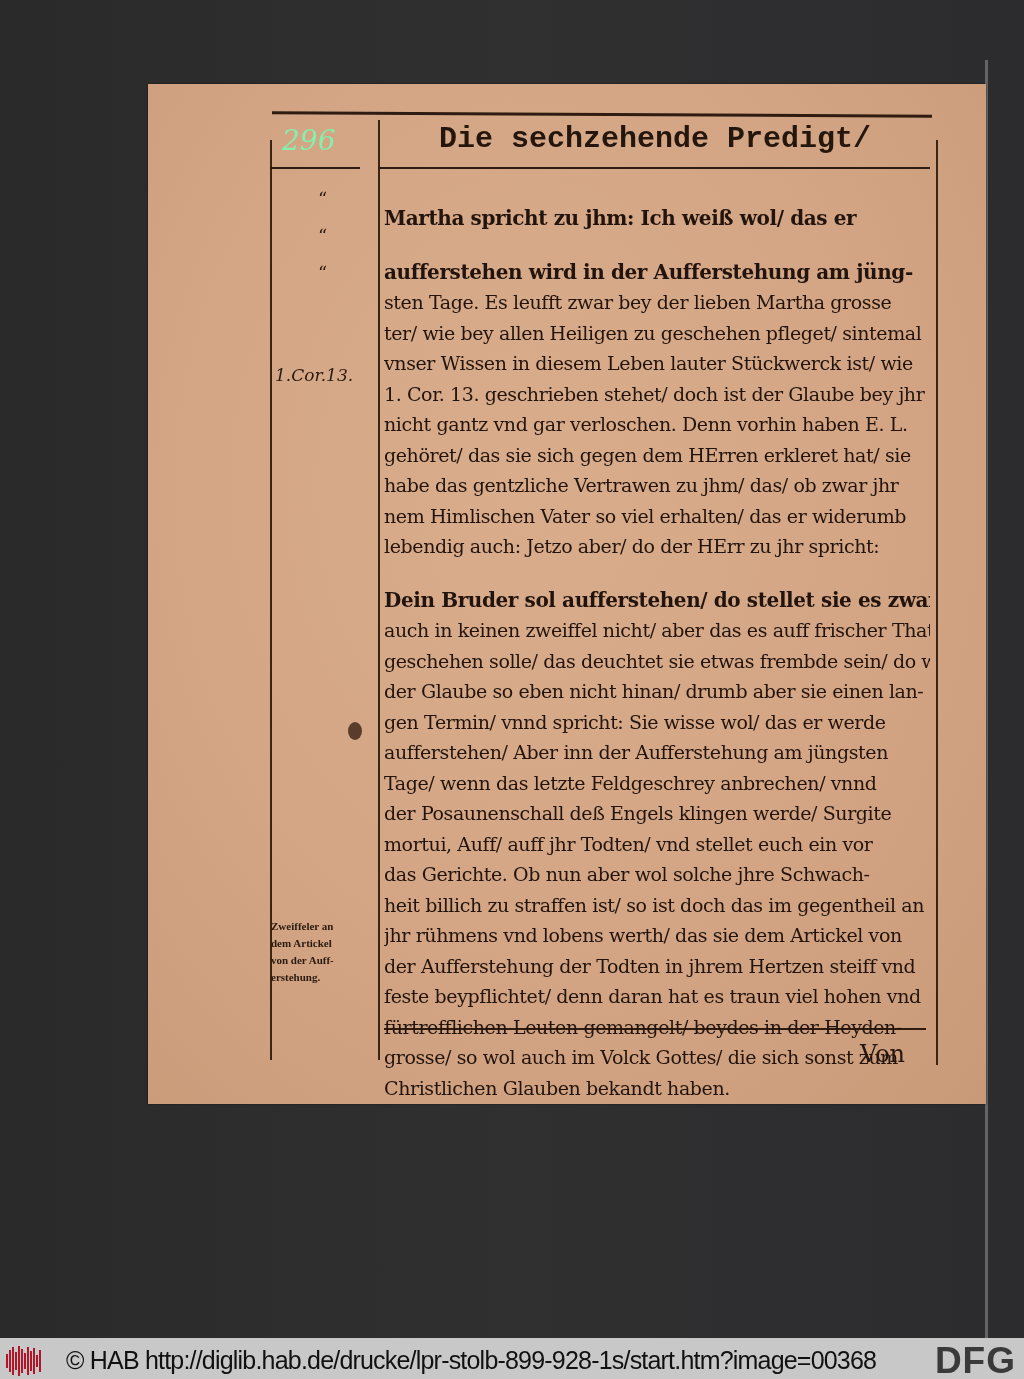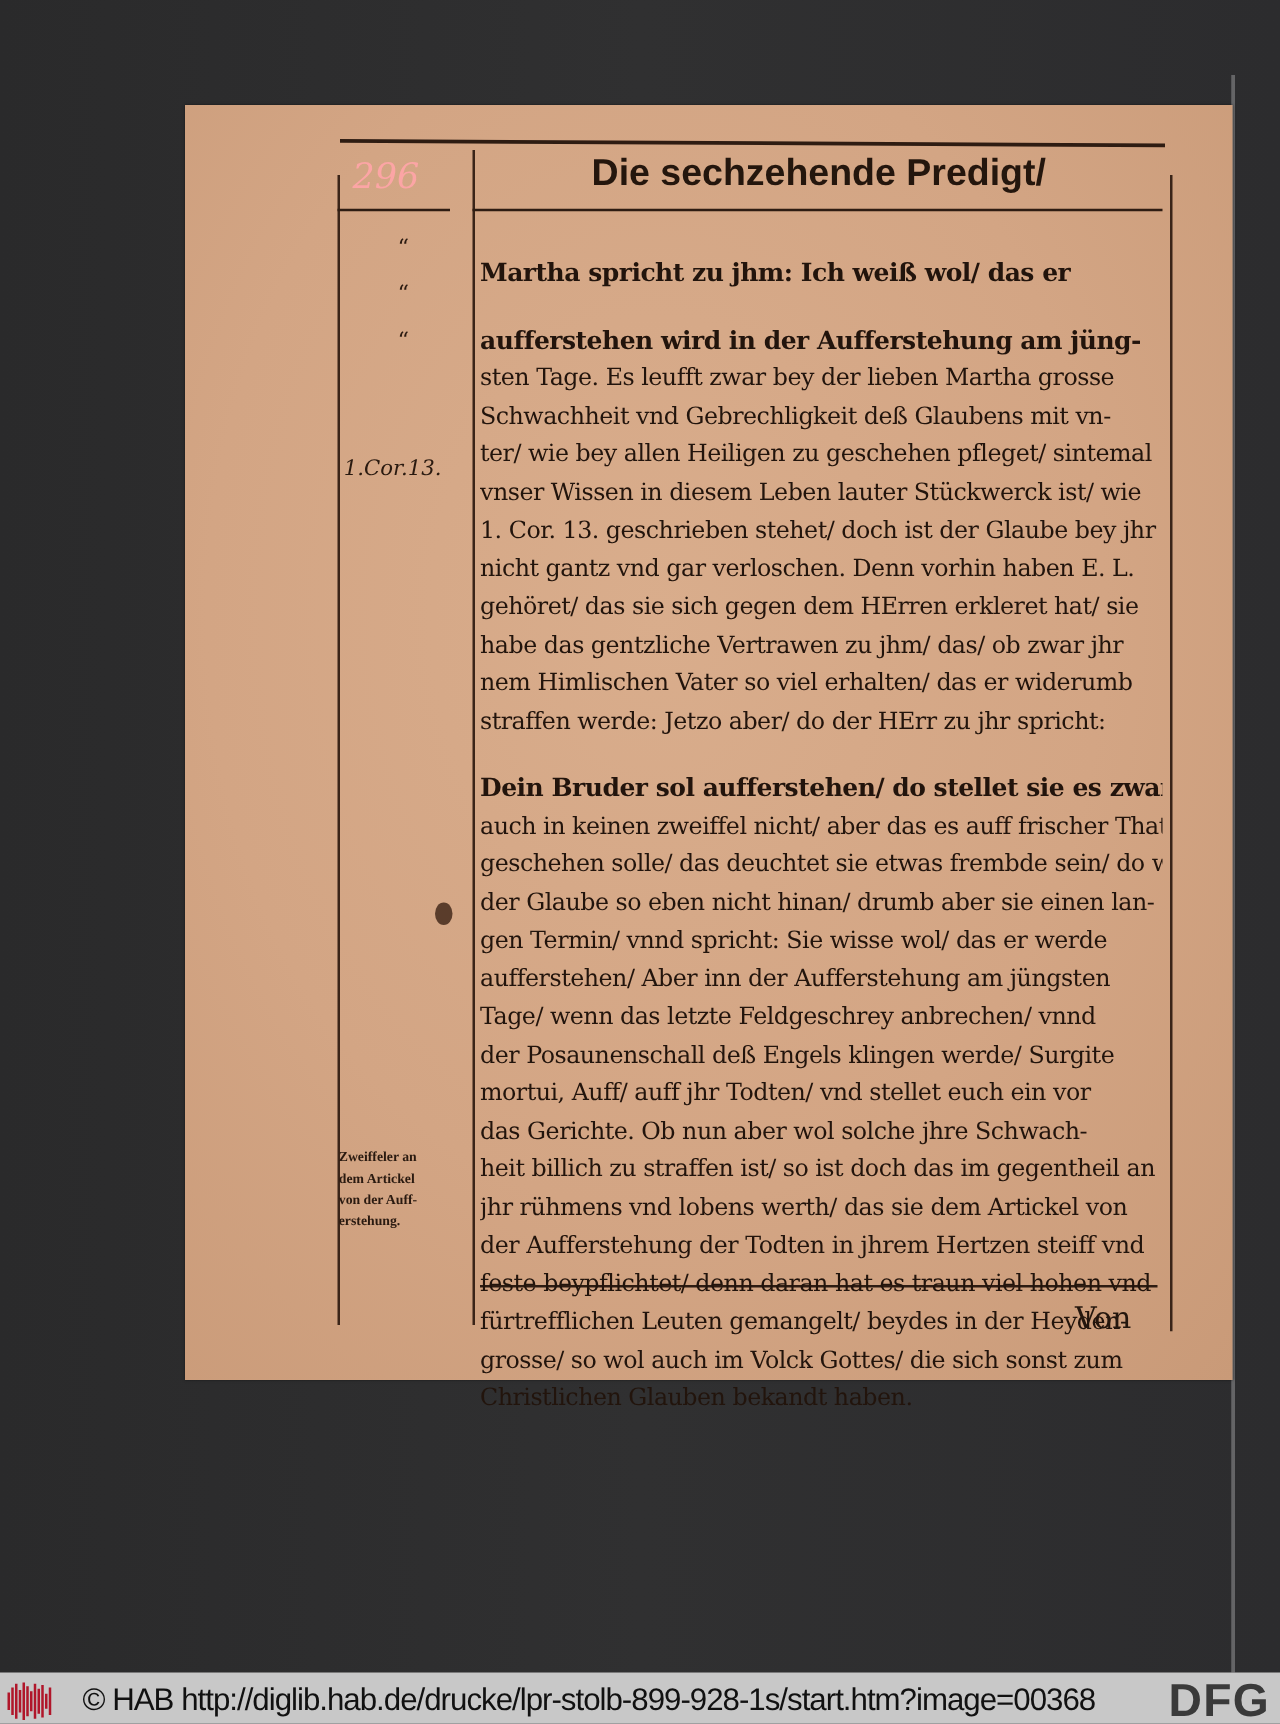--- a/index.html
+++ b/index.html
@@ -26,25 +26,25 @@
     .frame-right { position:absolute; left:936px; top:140px; width:2px; height:925px; background:#3a2418; }
     .frame-mid { position:absolute; left:378px; top:120px; width:2px; height:940px; background:#3a2418; }
     .rule-top { position:absolute; left:272px; top:113px; width:660px; height:3px; background:#2e1c12; transform: rotate(0.3deg); }
     .rule-head-left { position:absolute; left:270px; top:167px; width:90px; height:2px; background:#2e1c12; }
     .rule-head-right { position:absolute; left:378px; top:167px; width:552px; height:2px; background:#2e1c12; }
     .rule-bottom { position:absolute; left:384px; top:1028px; width:542px; height:2px; background:#2e1c12; }
 
     .page-number {
       position:absolute; left:282px; top:124px;
       font-family: "DejaVu Serif", serif; font-style: italic;
-      font-size: 28px; color:#fca5a5;
+      font-size: 28px; color:#86efac;
     }
     .running-head {
       position:absolute; left:380px; top:122px; width:550px; text-align:center;
-      font-family: Liberation Sans, sans-serif; font-weight: bold;
+      font-family: Liberation Mono, monospace; font-weight: bold;
       font-size: 30px; color:#24160d;
     }
     .margin-quotes {
       position:absolute; left:318px; top:180px; width:30px;
       font-size: 18px; color:#2a1a10; line-height: 37px;
     }
     .margin-note-cor {
       position:absolute; left:275px; top:365px;
       font-family: "DejaVu Serif", serif; font-style: italic;
       font-size: 17px; color:#2a1a10;
@@ -121,29 +121,28 @@
   <div>von der Auff-</div>
   <div>erstehung.</div>
 </div>
 
 <div class="ink-spot"></div>
 
 <div class="body-text" id="body-text">
     <div class="body-line bold">Martha spricht zu jhm: Ich weiß wol/ das er</div>
     <div class="body-line bold">aufferstehen wird in der Aufferstehung am jüng-</div>
     <div class="body-line">sten Tage. Es leufft zwar bey der lieben Martha grosse</div>
-    <div class="body-line">Schwachheit vnd Gebrechligkeit deß Glaubens mit vn-</div>
     <div class="body-line">ter/ wie bey allen Heiligen zu geschehen pfleget/ sintemal</div>
     <div class="body-line">vnser Wissen in diesem Leben lauter Stückwerck ist/ wie</div>
     <div class="body-line">1. Cor. 13. geschrieben stehet/ doch ist der Glaube bey jhr</div>
     <div class="body-line">nicht gantz vnd gar verloschen. Denn vorhin haben E. L.</div>
     <div class="body-line">gehöret/ das sie sich gegen dem HErren erkleret hat/ sie</div>
     <div class="body-line">habe das gentzliche Vertrawen zu jhm/ das/ ob zwar jhr</div>
     <div class="body-line">nem Himlischen Vater so viel erhalten/ das er widerumb</div>
-    <div class="body-line">straffen werde: Jetzo aber/ do der HErr zu jhr spricht:</div>
+    <div class="body-line">lebendig auch: Jetzo aber/ do der HErr zu jhr spricht:</div>
     <div class="body-line bold">Dein Bruder sol aufferstehen/ do stellet sie es zwar</div>
     <div class="body-line">auch in keinen zweiffel nicht/ aber das es auff frischer That</div>
     <div class="body-line">geschehen solle/ das deuchtet sie etwas frembde sein/ do wil</div>
     <div class="body-line">der Glaube so eben nicht hinan/ drumb aber sie einen lan-</div>
     <div class="body-line">gen Termin/ vnnd spricht: Sie wisse wol/ das er werde</div>
     <div class="body-line">aufferstehen/ Aber inn der Aufferstehung am jüngsten</div>
     <div class="body-line">Tage/ wenn das letzte Feldgeschrey anbrechen/ vnnd</div>
     <div class="body-line">der Posaunenschall deß Engels klingen werde/ Surgite</div>
     <div class="body-line">mortui, Auff/ auff jhr Todten/ vnd stellet euch ein vor</div>
     <div class="body-line">das Gerichte.   Ob nun aber wol solche jhre Schwach-</div>

